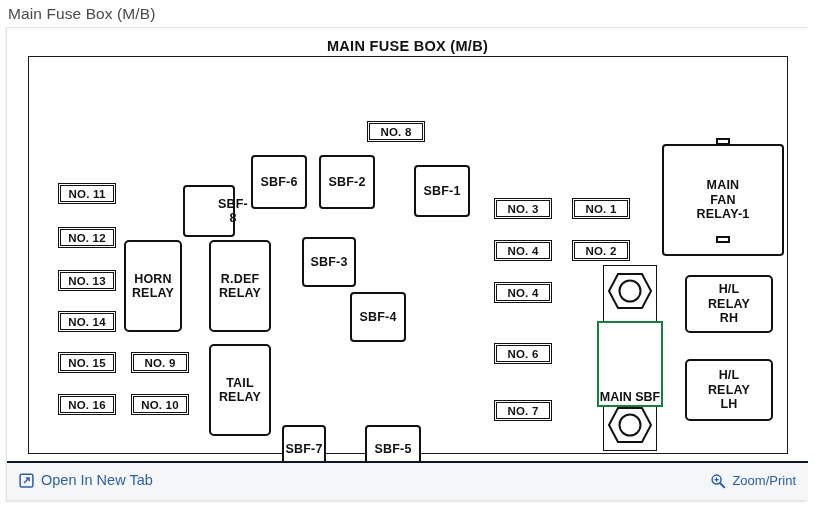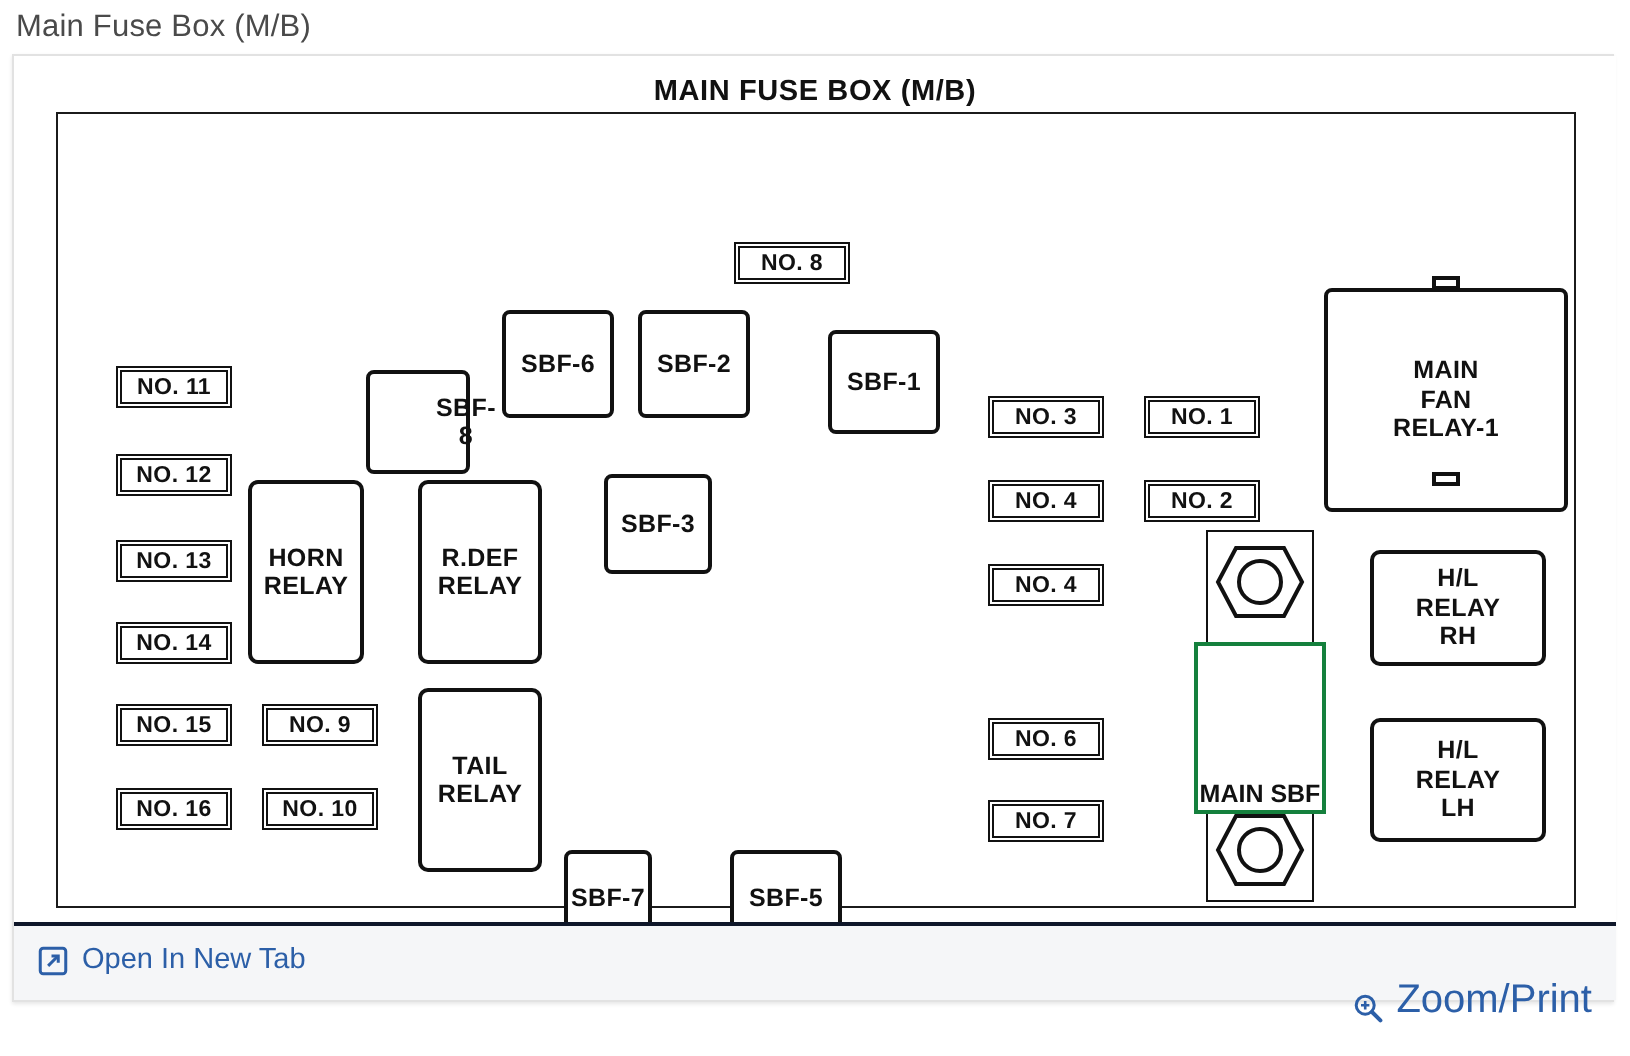--- a/index.html
+++ b/index.html
@@ -176,26 +176,26 @@
     display: flex;
     align-items: center;
     gap: 7px;
     color: #2c5fa8;
     font-size: 14.5px;
     cursor: pointer;
   }
   .tb-right {
     position: absolute;
     right: 12px;
-    top: 26px;
-    display: flex;
-    align-items: flex-end;
+    top: 10px;
+    display: flex;
+    align-items: flex-start;
     gap: 6px;
     color: #2c5fa8;
-    font-size: 20px;
+    font-size: 13px;
     cursor: pointer;
   }
   .ico { display: inline-flex; align-items: center; justify-content: center; }
 </style>
 </head>
 <body>
 
 <div id="page">
 
   <div class="page-heading">Main Fuse Box (M/B)</div>
@@ -215,20 +215,23 @@
               <span class="lines">SBF-6</span>
             </div>
             <div class="cmp sq" style="left: 290px; top: 98px; width: 56px; height: 54px;">
               <span class="lines">SBF-2</span>
             </div>
             <div class="cmp sq" style="left: 385px; top: 108px; width: 56px; height: 52px;">
               <span class="lines">SBF-1</span>
             </div>
             <div class="cmp sq" style="left: 273px; top: 180px; width: 54px; height: 50px;">
               <span class="lines">SBF-3</span>
+            </div>
+            <div class="cmp sq" style="left: 321px; top: 235px; width: 56px; height: 50px;">
+              <span class="lines">SBF-4</span>
             </div>
             <div class="cmp sq" style="left: 253px; top: 368px; width: 44px; height: 48px;">
               <span class="lines">SBF-7</span>
             </div>
             <div class="cmp sq" style="left: 336px; top: 368px; width: 56px; height: 48px;">
               <span class="lines">SBF-5</span>
             </div>
             <div class="cmp relay" style="left: 95px; top: 183px; width: 58px; height: 92px;">
               <span class="lines">HORN
 RELAY</span>
@@ -287,21 +290,21 @@
             </div>
             <div class="fuse" style="left: 467px; top: 143px;">
               <span>NO. 3</span>
             </div>
             <div class="fuse" style="left: 467px; top: 185px;">
               <span>NO. 4</span>
             </div>
             <div class="fuse" style="left: 467px; top: 227px;">
               <span>NO. 4</span>
             </div>
-            <div class="fuse" style="left: 467px; top: 304px;">
+            <div class="fuse" style="left: 467px; top: 288px;">
               <span>NO. 6</span>
             </div>
             <div class="fuse" style="left: 467px; top: 345px;">
               <span>NO. 7</span>
             </div>
             <div class="fuse" style="left: 545px; top: 143px;">
               <span>NO. 1</span>
             </div>
             <div class="fuse" style="left: 545px; top: 185px;">
               <span>NO. 2</span>

